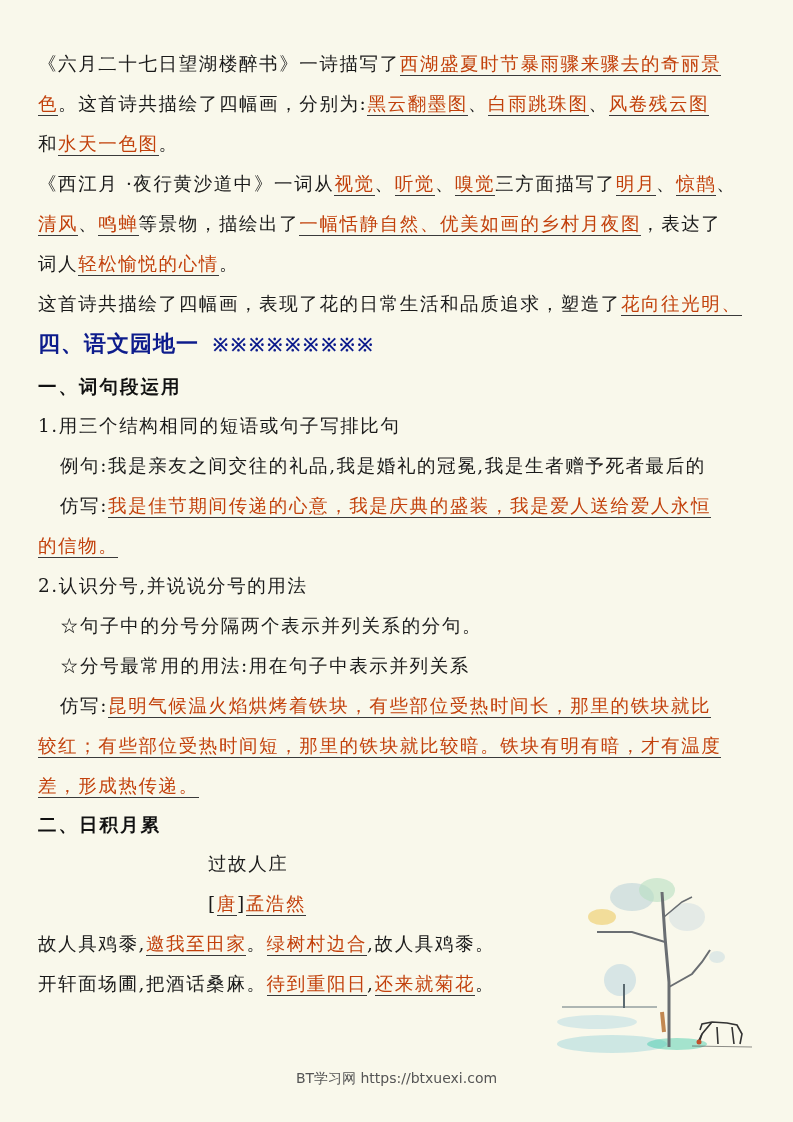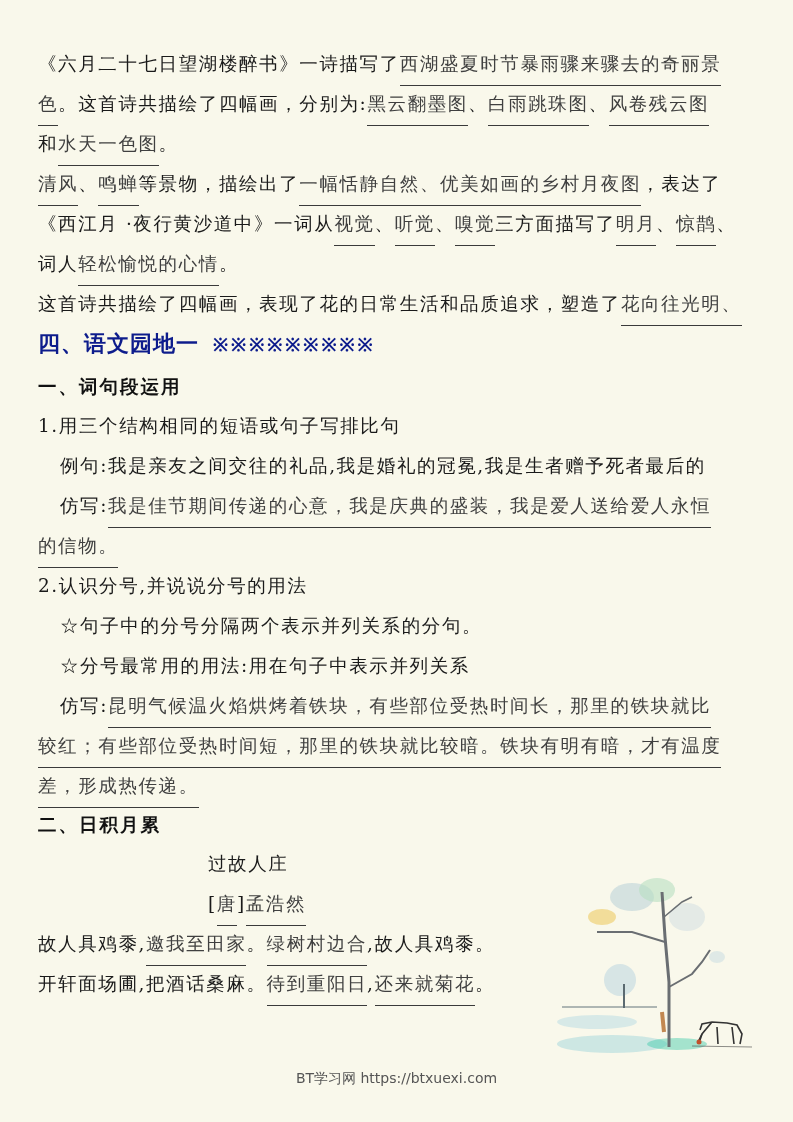--- a/index.html
+++ b/index.html
@@ -22,23 +22,23 @@
       width: 720px;
     }
     .line {
       font-size: 18.5px;
       line-height: 40px;
       height: 40px;
       white-space: nowrap;
       letter-spacing: 1.6px;
     }
     .red {
-      color: #404040;
+      color: #c2410c;
       border-bottom: 1.5px solid #3a3a3a;
-      padding-bottom: 11px;
+      padding-bottom: 1px;
     }
     .h-blue {
       font-family: Liberation Mono, monospace;
       font-weight: bold;
       color: #0d1c8c;
       font-size: 22px;
       line-height: 44px;
       height: 44px;
       letter-spacing: 1px;
       margin-top: 0px;
@@ -87,24 +87,24 @@
     <span>《六月二十七日望湖楼醉书》一诗描写了</span><span class="red">西湖盛夏时节暴雨骤来骤去的奇丽景</span>
   </div>
   <div class="line">
     <span class="red">色</span><span>。这首诗共描绘了四幅画，分别为:</span><span class="red">黑云翻墨图</span><span>、</span><span class="red">白雨跳珠图</span><span>、</span><span class="red">风卷残云图</span>
   </div>
   <div class="line">
     <span>和</span><span class="red">水天一色图</span><span>。</span>
   </div>
 
   <div class="line">
-    <span class="red">清风</span><span>、</span><span class="red">鸣蝉</span><span>等景物，描绘出了</span><span class="red">一幅恬静自然、优美如画的乡村月夜图</span><span>，表达了</span>
+    <span>《西江月 ·夜行黄沙道中》一词从</span><span class="red">视觉</span><span>、</span><span class="red">听觉</span><span>、</span><span class="red">嗅觉</span><span>三方面描写了</span><span class="red">明月</span><span>、</span><span class="red">惊鹊</span><span>、</span>
   </div>
   <div class="line">
-    <span>《西江月 ·夜行黄沙道中》一词从</span><span class="red">视觉</span><span>、</span><span class="red">听觉</span><span>、</span><span class="red">嗅觉</span><span>三方面描写了</span><span class="red">明月</span><span>、</span><span class="red">惊鹊</span><span>、</span>
+    <span class="red">清风</span><span>、</span><span class="red">鸣蝉</span><span>等景物，描绘出了</span><span class="red">一幅恬静自然、优美如画的乡村月夜图</span><span>，表达了</span>
   </div>
   <div class="line">
     <span>词人</span><span class="red">轻松愉悦的心情</span><span>。</span>
   </div>
 
   <div class="line">
     <span>这首诗共描绘了四幅画，表现了花的日常生活和品质追求，塑造了</span><span class="red">花向往光明、</span>
   </div>
 
   <div class="h-blue">

